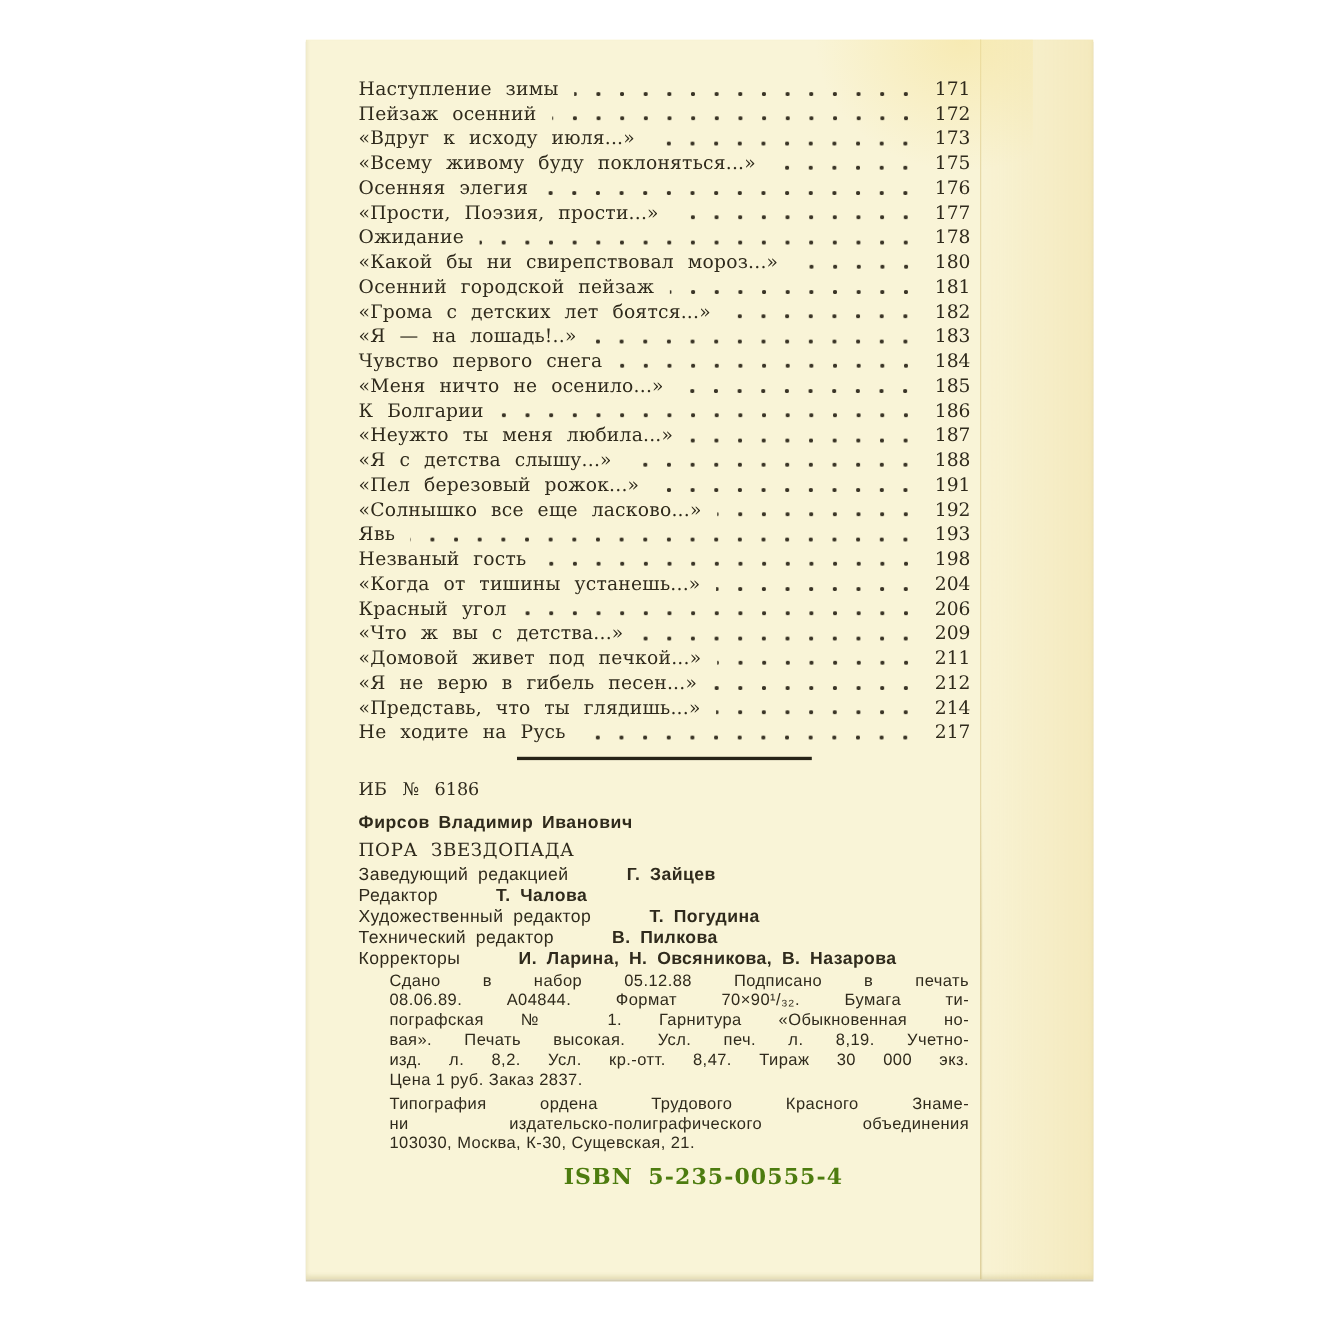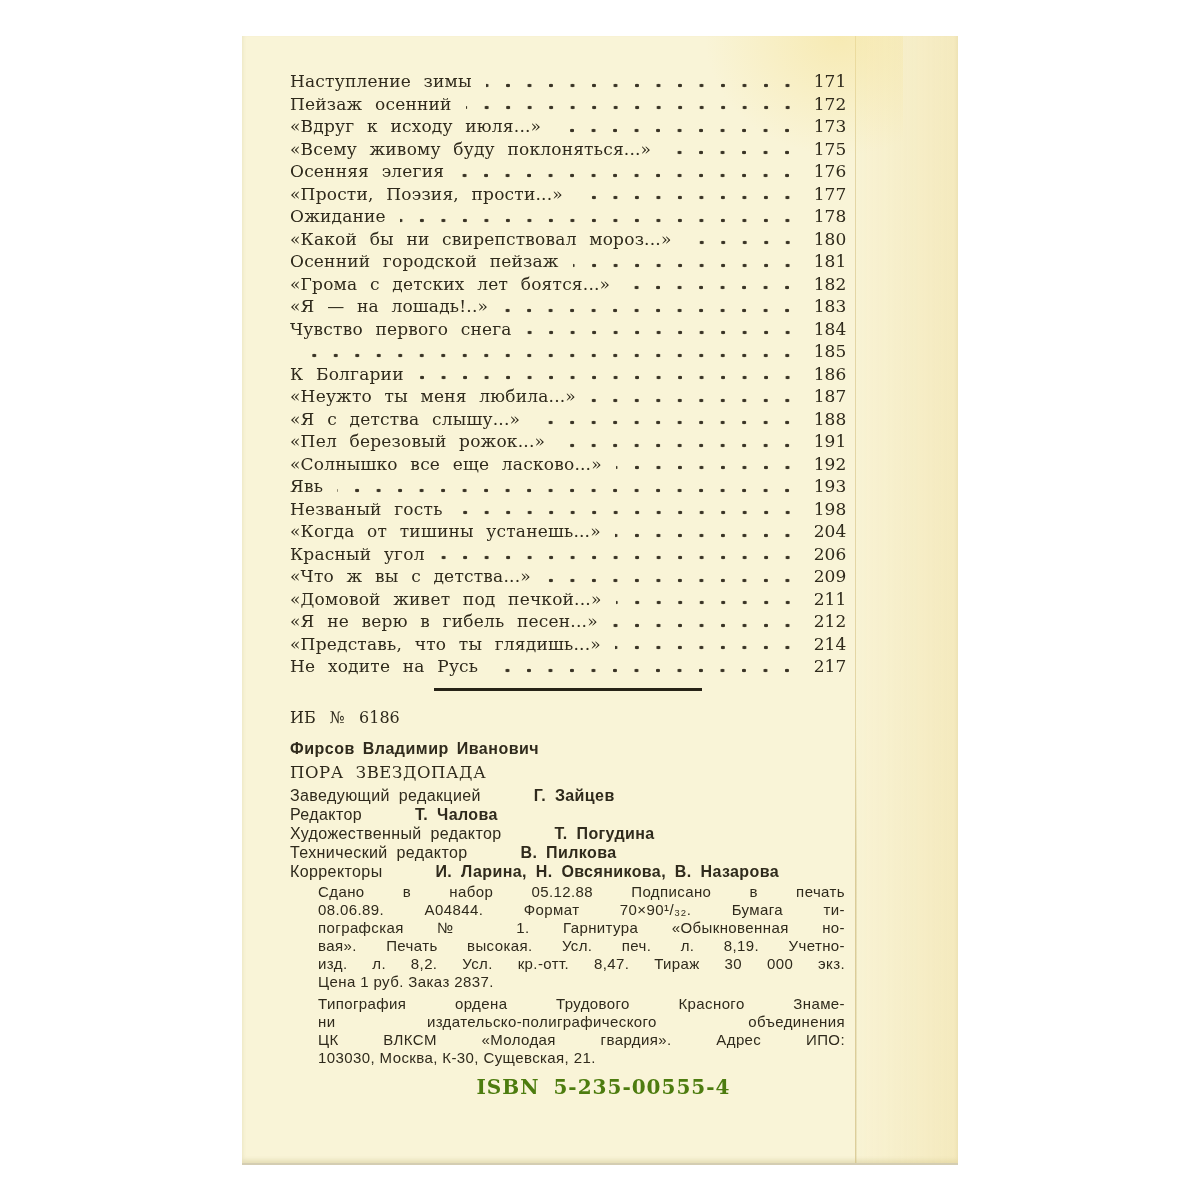--- a/index.html
+++ b/index.html
@@ -4,21 +4,21 @@
 <style>
   html, body {
     margin: 0;
     padding: 0;
     width: 1200px;
     height: 1200px;
     background: #ffffff;
     overflow: hidden;
     font-family: "DejaVu Serif", serif;
   }
-  .stage { position: relative; width: 956px; height: 1200px; background: #ffffff; }
+  .stage { position: relative; width: 956px; height: 1200px; background: #ffffff; margin-left: 36px; }
 
   
   .scan-page {
     position: absolute;
     left: 242px;
     top: 36px;
     width: 716px;
     height: 1127px;
     background-color: #f9f4d7;
     box-shadow: 0 2px 0 rgba(189,178,137,0.65), inset 0 -3px 4px rgba(205,192,145,0.45);
@@ -210,20 +210,21 @@
     <span class="toc-title">«Я — на лошадь!..»</span>
     <span class="leader"></span>
     <span class="toc-page">183</span>
   </li>
           <li class="toc-row">
     <span class="toc-title">Чувство первого снега</span>
     <span class="leader"></span>
     <span class="toc-page">184</span>
   </li>
           <li class="toc-row">
+    <span class="toc-title">«Меня ничто не осенило...»</span>
     <span class="leader"></span>
     <span class="toc-page">185</span>
   </li>
           <li class="toc-row">
     <span class="toc-title">К Болгарии</span>
     <span class="leader"></span>
     <span class="toc-page">186</span>
   </li>
           <li class="toc-row">
     <span class="toc-title">«Неужто ты меня любила...»</span>
@@ -312,20 +313,19 @@
           <div class="jline">08.06.89. А04844. Формат 70×90¹/₃₂. Бумага ти-</div>
           <div class="jline">пографская № 1. Гарнитура «Обыкновенная но-</div>
           <div class="jline">вая». Печать высокая. Усл. печ. л. 8,19. Учетно-</div>
           <div class="jline">изд. л. 8,2. Усл. кр.-отт. 8,47. Тираж 30 000 экз.</div>
           <div class="jline last">Цена 1 руб. Заказ 2837.</div>
         </div>
 
       <div class="para para-printer sans" id="printer-host">
           <div class="jline">Типография ордена Трудового Красного Знаме-</div>
           <div class="jline">ни издательско-полиграфического объединения</div>
-          <div class="jline">ЦК ВЛКСМ «Молодая гвардия». Адрес ИПО:</div>
           <div class="jline last">103030, Москва, К-30, Сущевская, 21.</div>
         </div>
 
       <div class="isbn-line">ISBN 5-235-00555-4</div>
     </div>
   </div>
 </div>
 
 </body></html>

